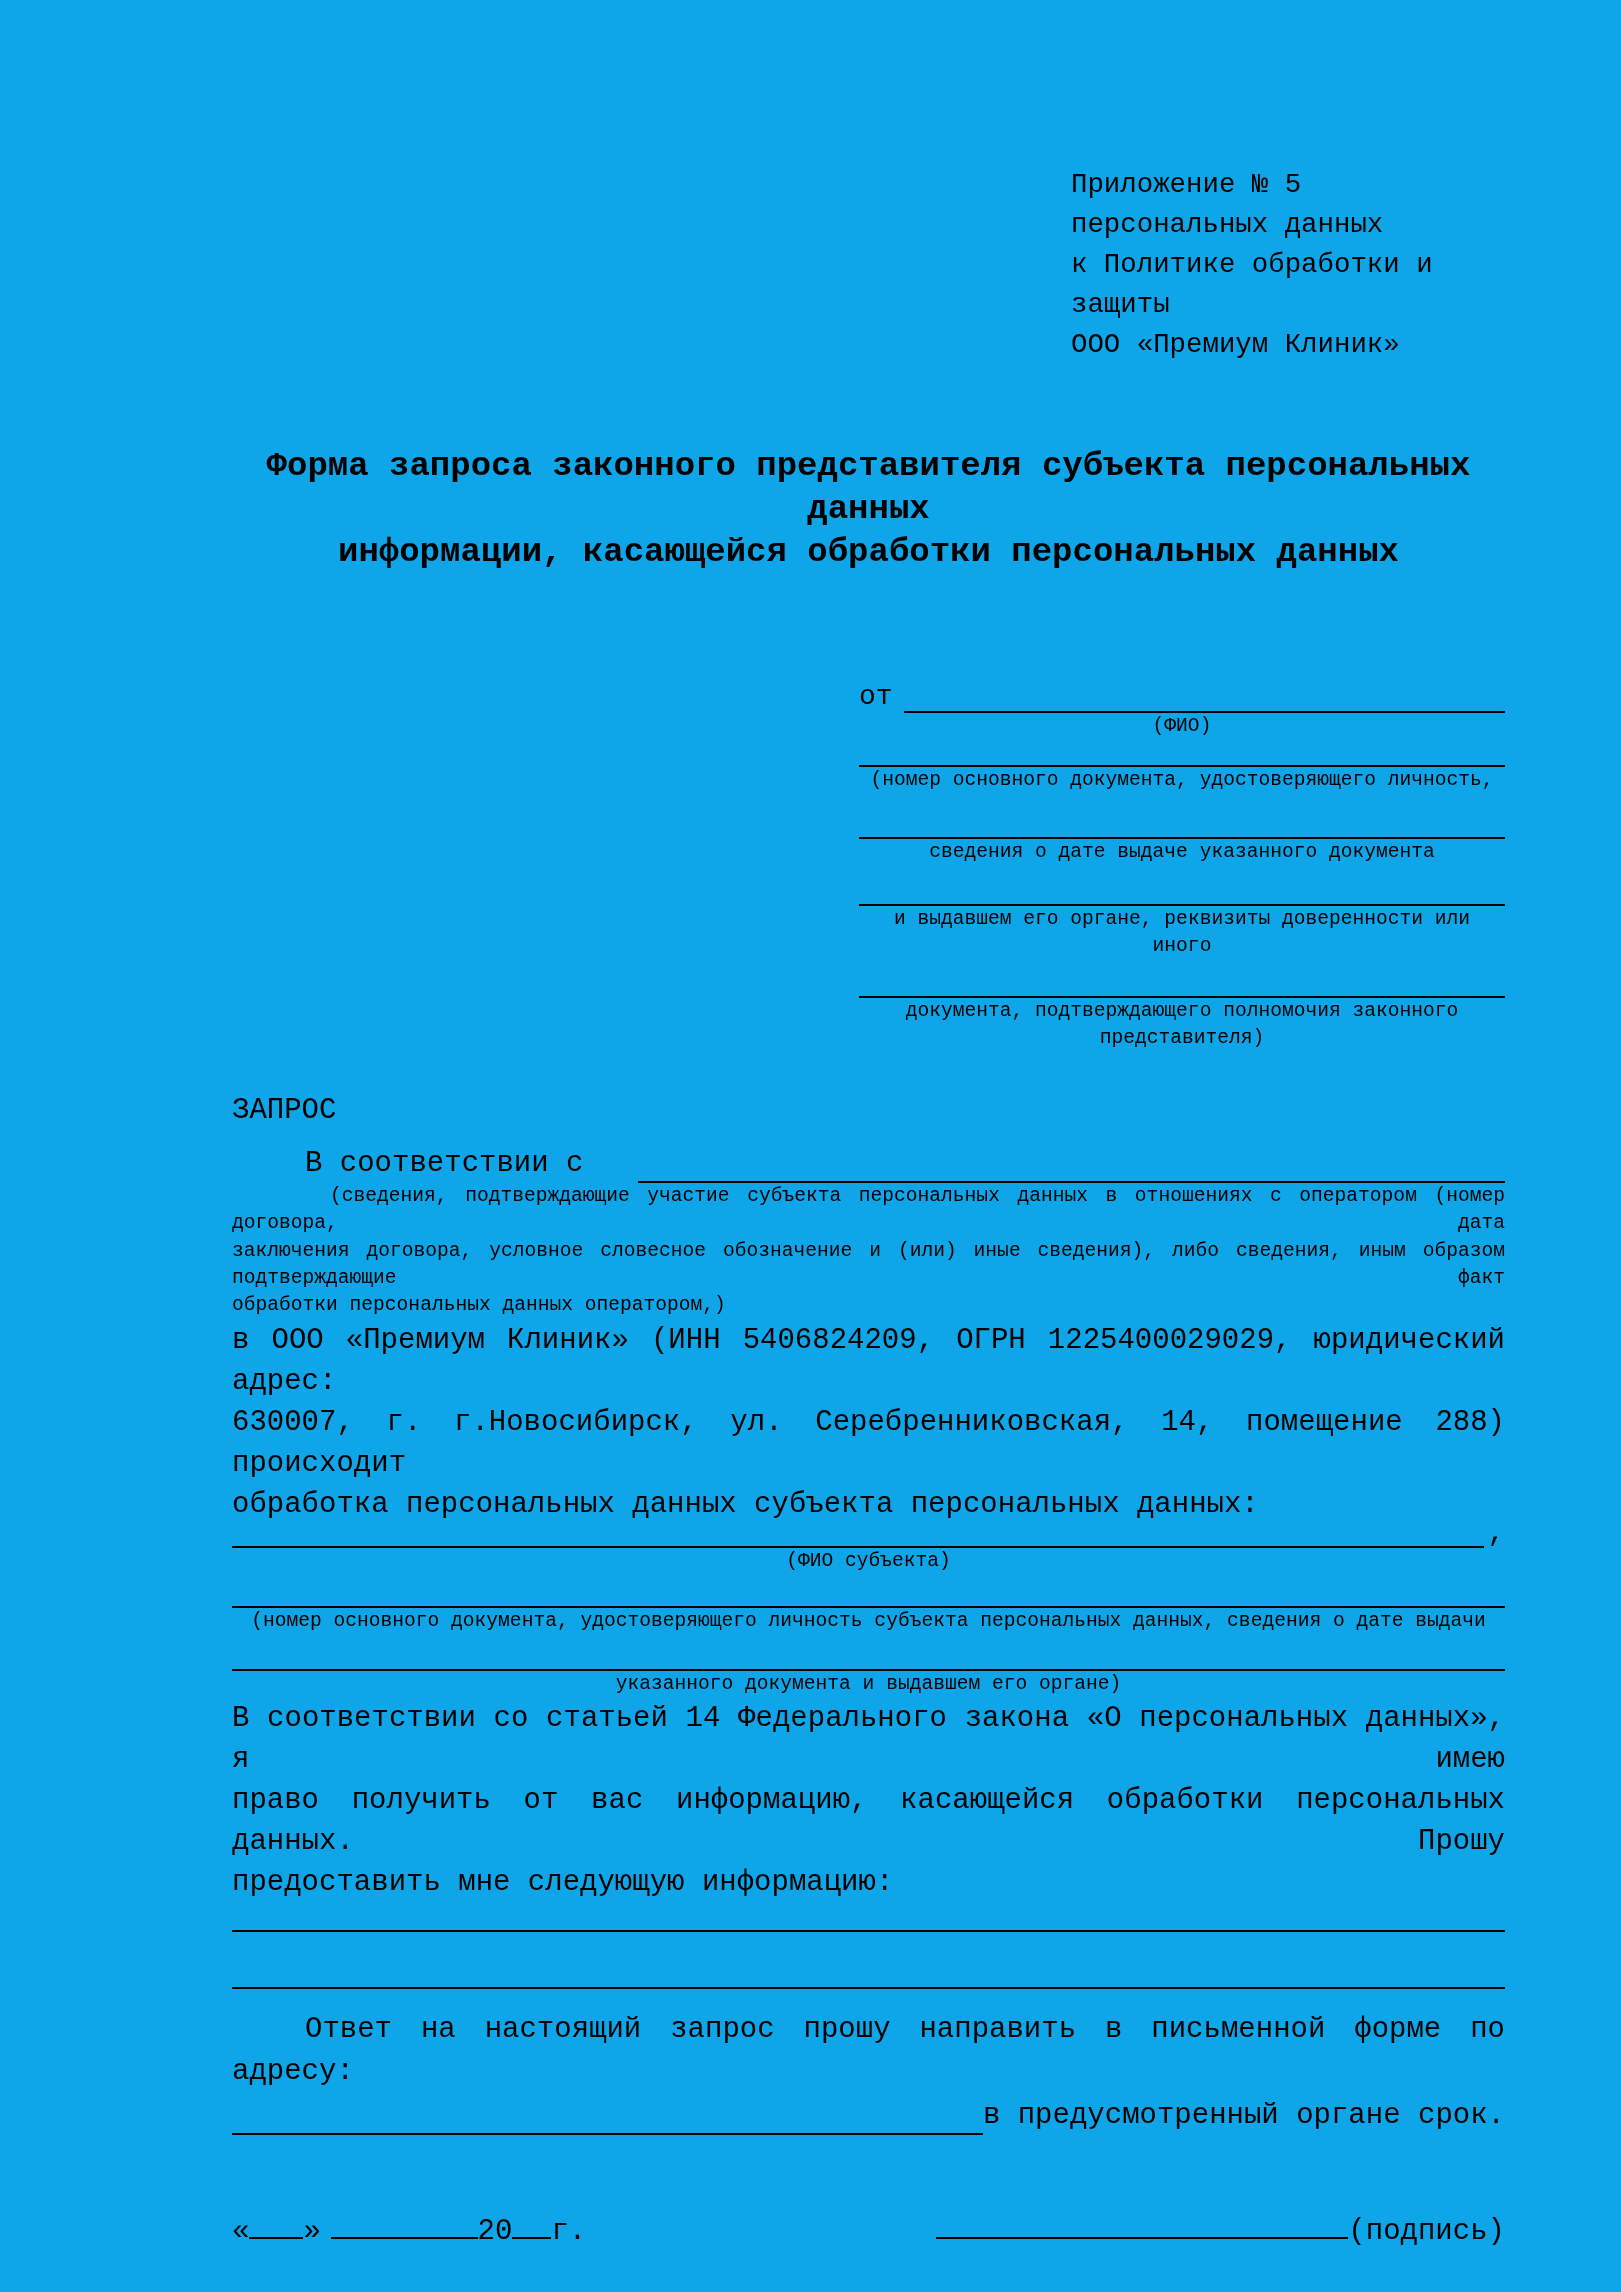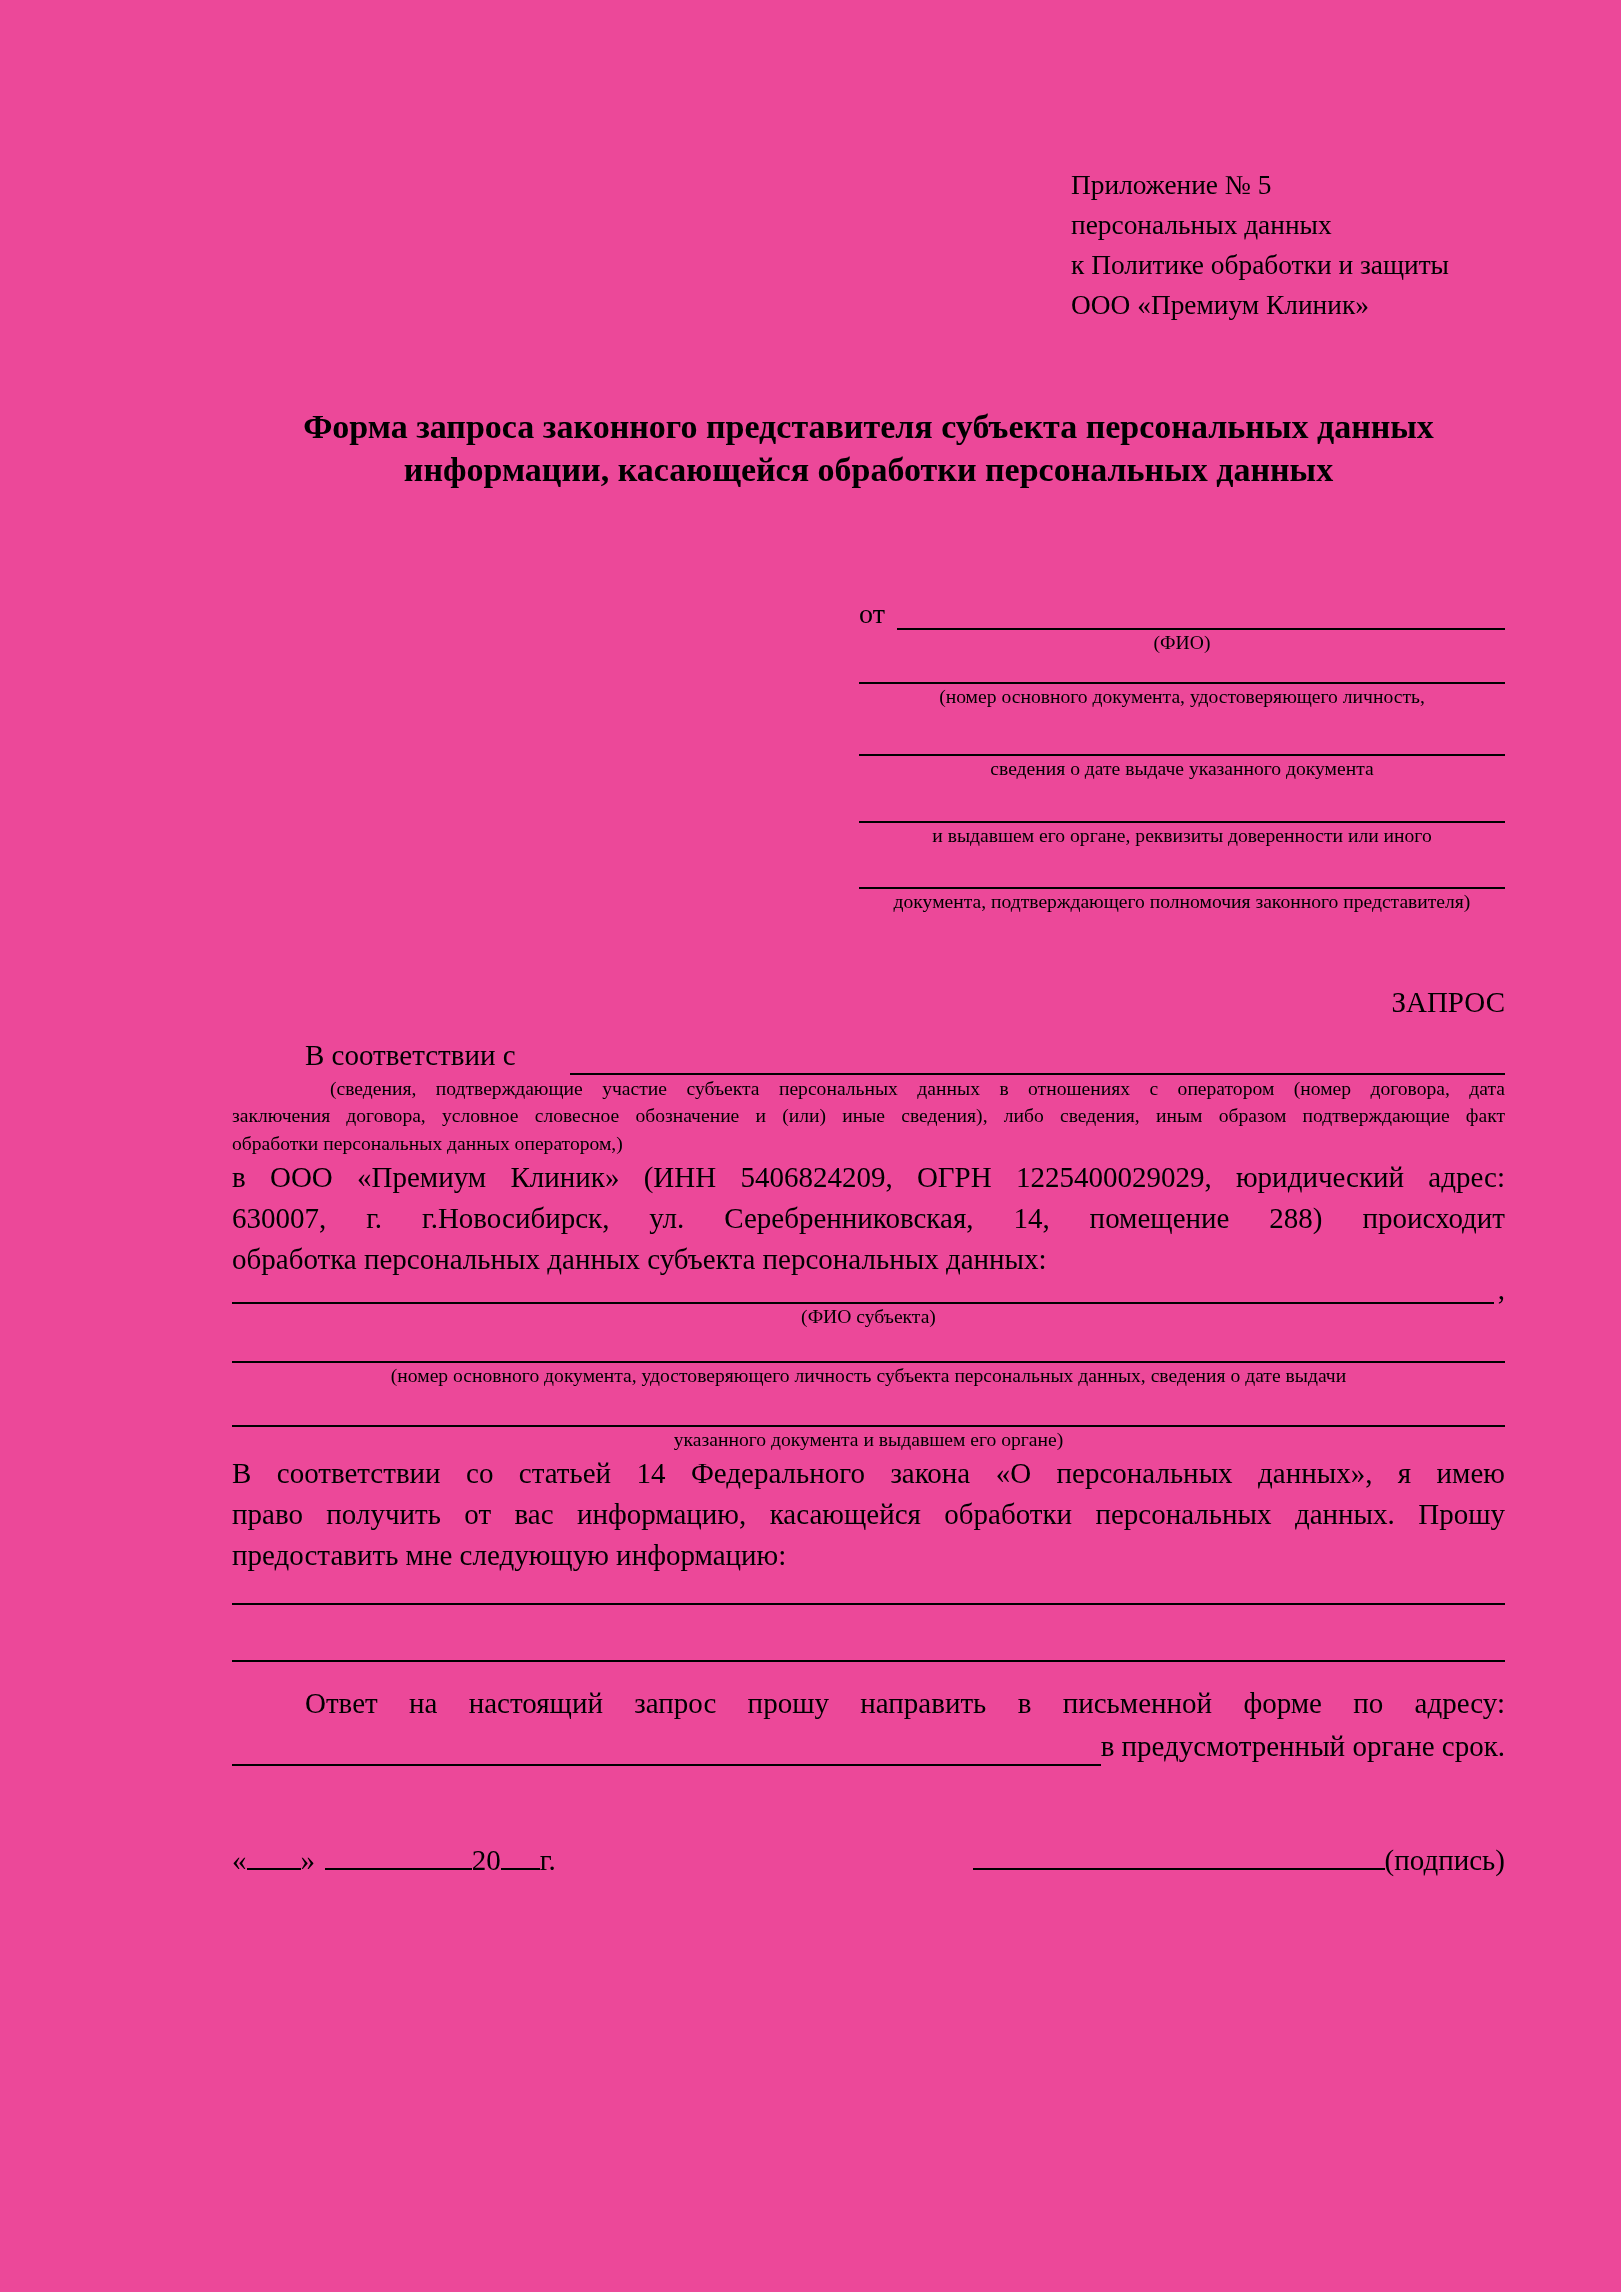--- a/index.html
+++ b/index.html
@@ -4,23 +4,23 @@
 <style>
   html, body {
     margin: 0;
     padding: 0;
     background: #ffffff;
   }
   .page {
     position: relative;
     width: 1621px;
     height: 2293px;
-    background: #ec4899;
+    background: #0ea5e9;
     color: #000000;
-    font-family: Liberation Serif, serif;
+    font-family: Liberation Mono, monospace;
     box-sizing: border-box;
     padding: 165px 116px 0 232px;
     overflow: hidden;
   }
   
   .header-block {
     margin-left: 839px;
     font-size: 27.4px;
     line-height: 40px;
   }
@@ -61,22 +61,22 @@
   }
   .blank {
     border-bottom: 2.9px solid #000;
   }
   .a-blank1 { height: 25.5px; }
   .a-blank2 { height: 43px; }
   .a-blank3 { height: 39px; }
   .a-blank4 { height: 37px; }
   
   .zapros {
-    margin-top: 66px;
-    text-align: right;
+    margin-top: 38px;
+    text-align: left;
     font-size: 29px;
     line-height: 43px;
   }
   .intro-row {
     display: flex;
     align-items: flex-end;
     margin-top: 7.8px;
     height: 43px;
     font-size: 29px;
     padding-left: 73px;

